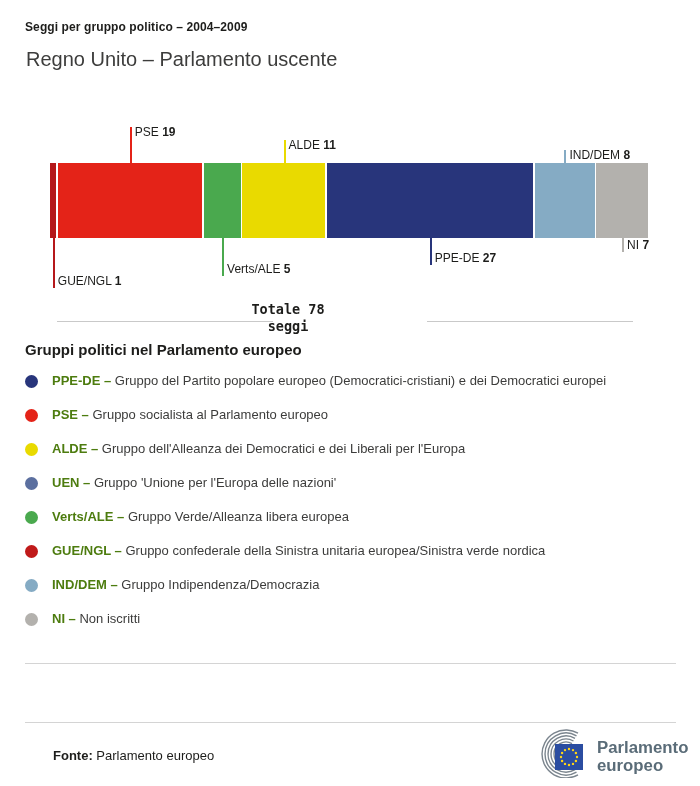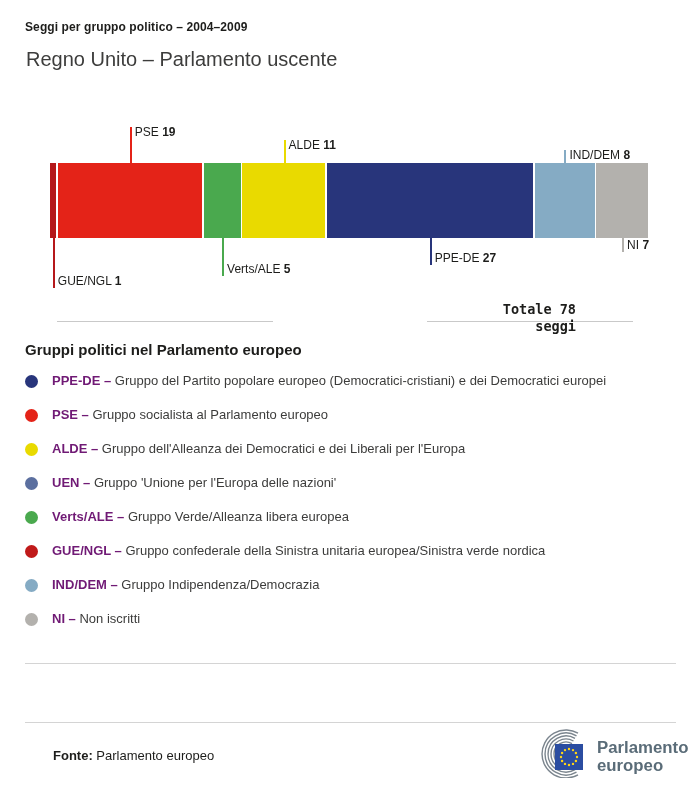--- a/index.html
+++ b/index.html
@@ -9,27 +9,27 @@
   #title{left:25px;top:20px;font-size:12px;font-weight:bold;letter-spacing:.1px;}
   #subtitle{left:26px;top:48px;font-size:20px;color:#3d3d3c;}
   
   #chart{left:0;top:0;width:700px;height:300px;}
   .seg{position:absolute;height:75px;top:163px;}
   .leader{position:absolute;width:2px;}
   .callout-label{position:absolute;font-size:12px;white-space:nowrap;color:#1d1d1b;height:13px;line-height:13px;}
   .callout-label b{font-weight:bold;}
   
   .tot-line{position:absolute;height:1px;background:#c9c9c9;top:321px;}
-  #totale{left:0;top:301px;width:576px;text-align:right;
+  #totale{left:0;top:301px;width:576px;text-align:center;
           font-family:"DejaVu Sans Mono",monospace;font-weight:bold;font-size:13.5px;line-height:16.5px;color:#1d1d1b;}
   
   #legend-heading{left:25px;top:341px;font-size:15px;font-weight:bold;}
   .lg-dot{position:absolute;left:25px;width:13px;height:13px;border-radius:50%;}
   .lg-text{position:absolute;left:52px;font-size:13px;color:#3c3c3b;white-space:nowrap;height:15px;line-height:15px;}
-  .lg-text b{color:#701a75;font-weight:bold;}
+  .lg-text b{color:#4d7c0f;font-weight:bold;}
   .divider{position:absolute;left:25px;width:651px;height:1px;background:#d4d4d4;}
   #footnote{left:25px;top:671px;width:655px;font-size:12.5px;line-height:17.5px;color:#3c3c3b;}
   #fonte{left:25px;top:748px;font-size:13px;color:#1d1d1b;}
   #fonte b{font-weight:bold;padding-left:28px;}
   #logo{left:520px;top:723px;}
 </style>
 </head>
 <body>
 
 <div id="app">

